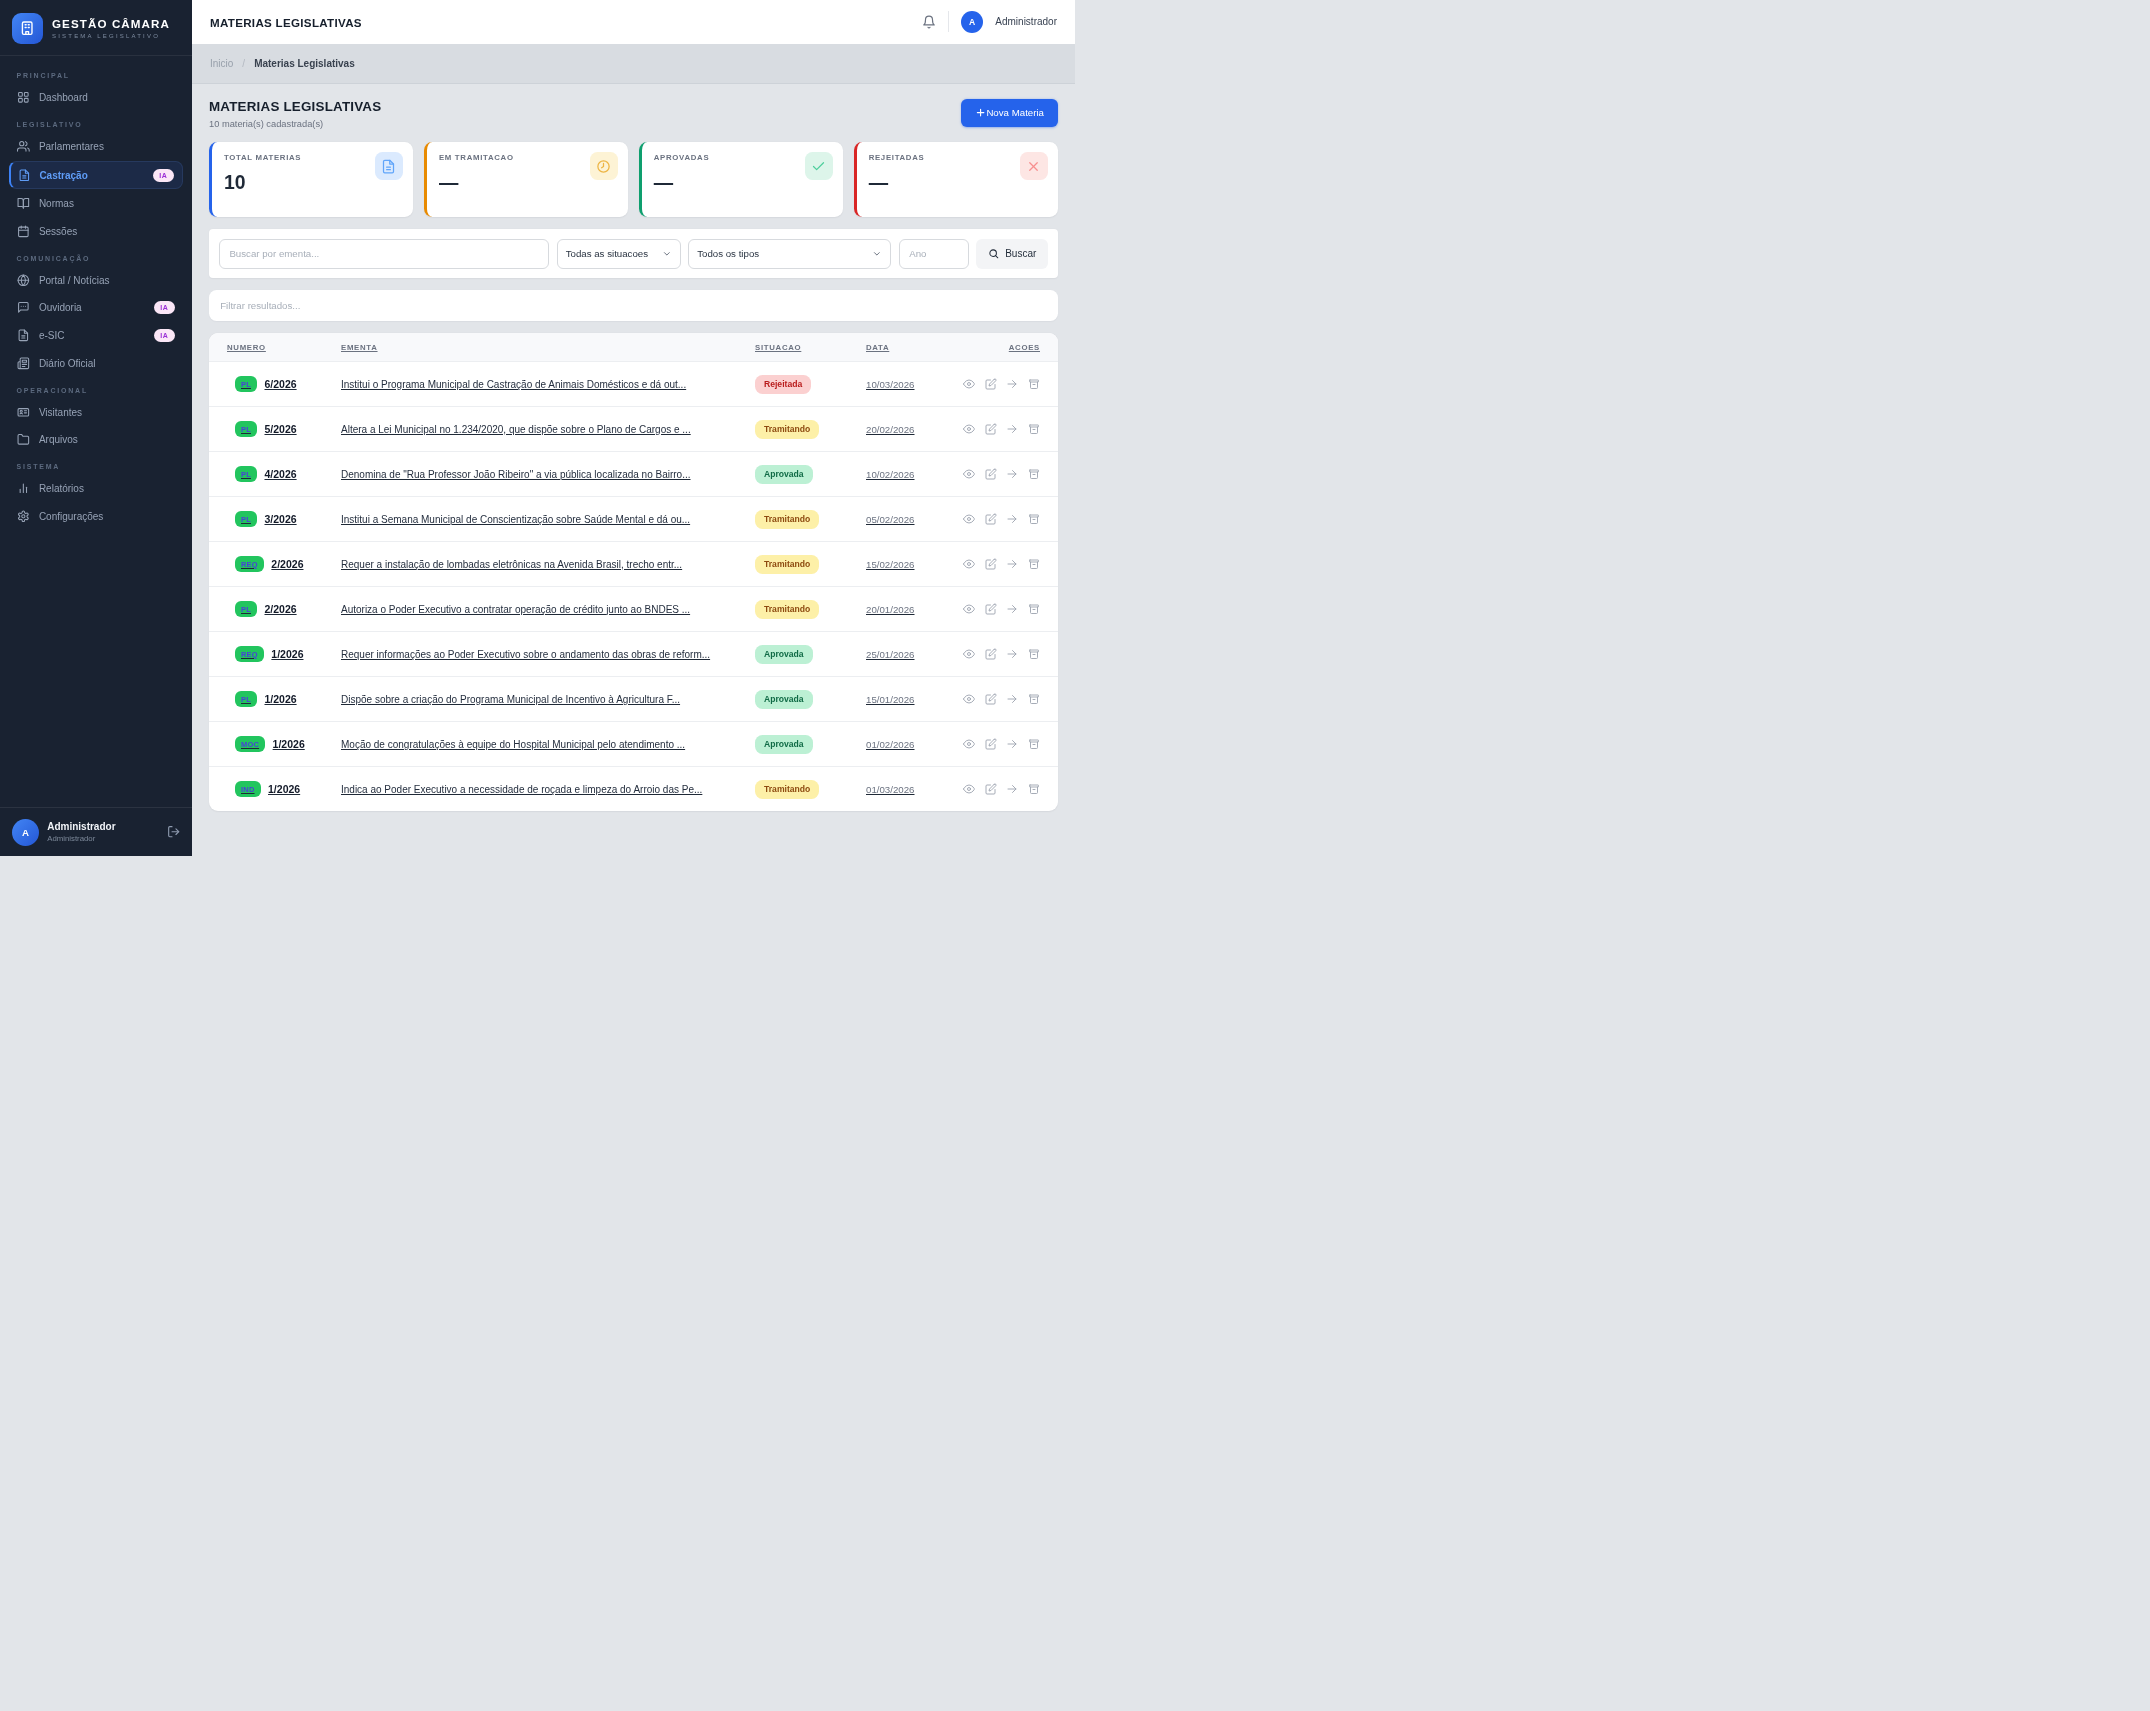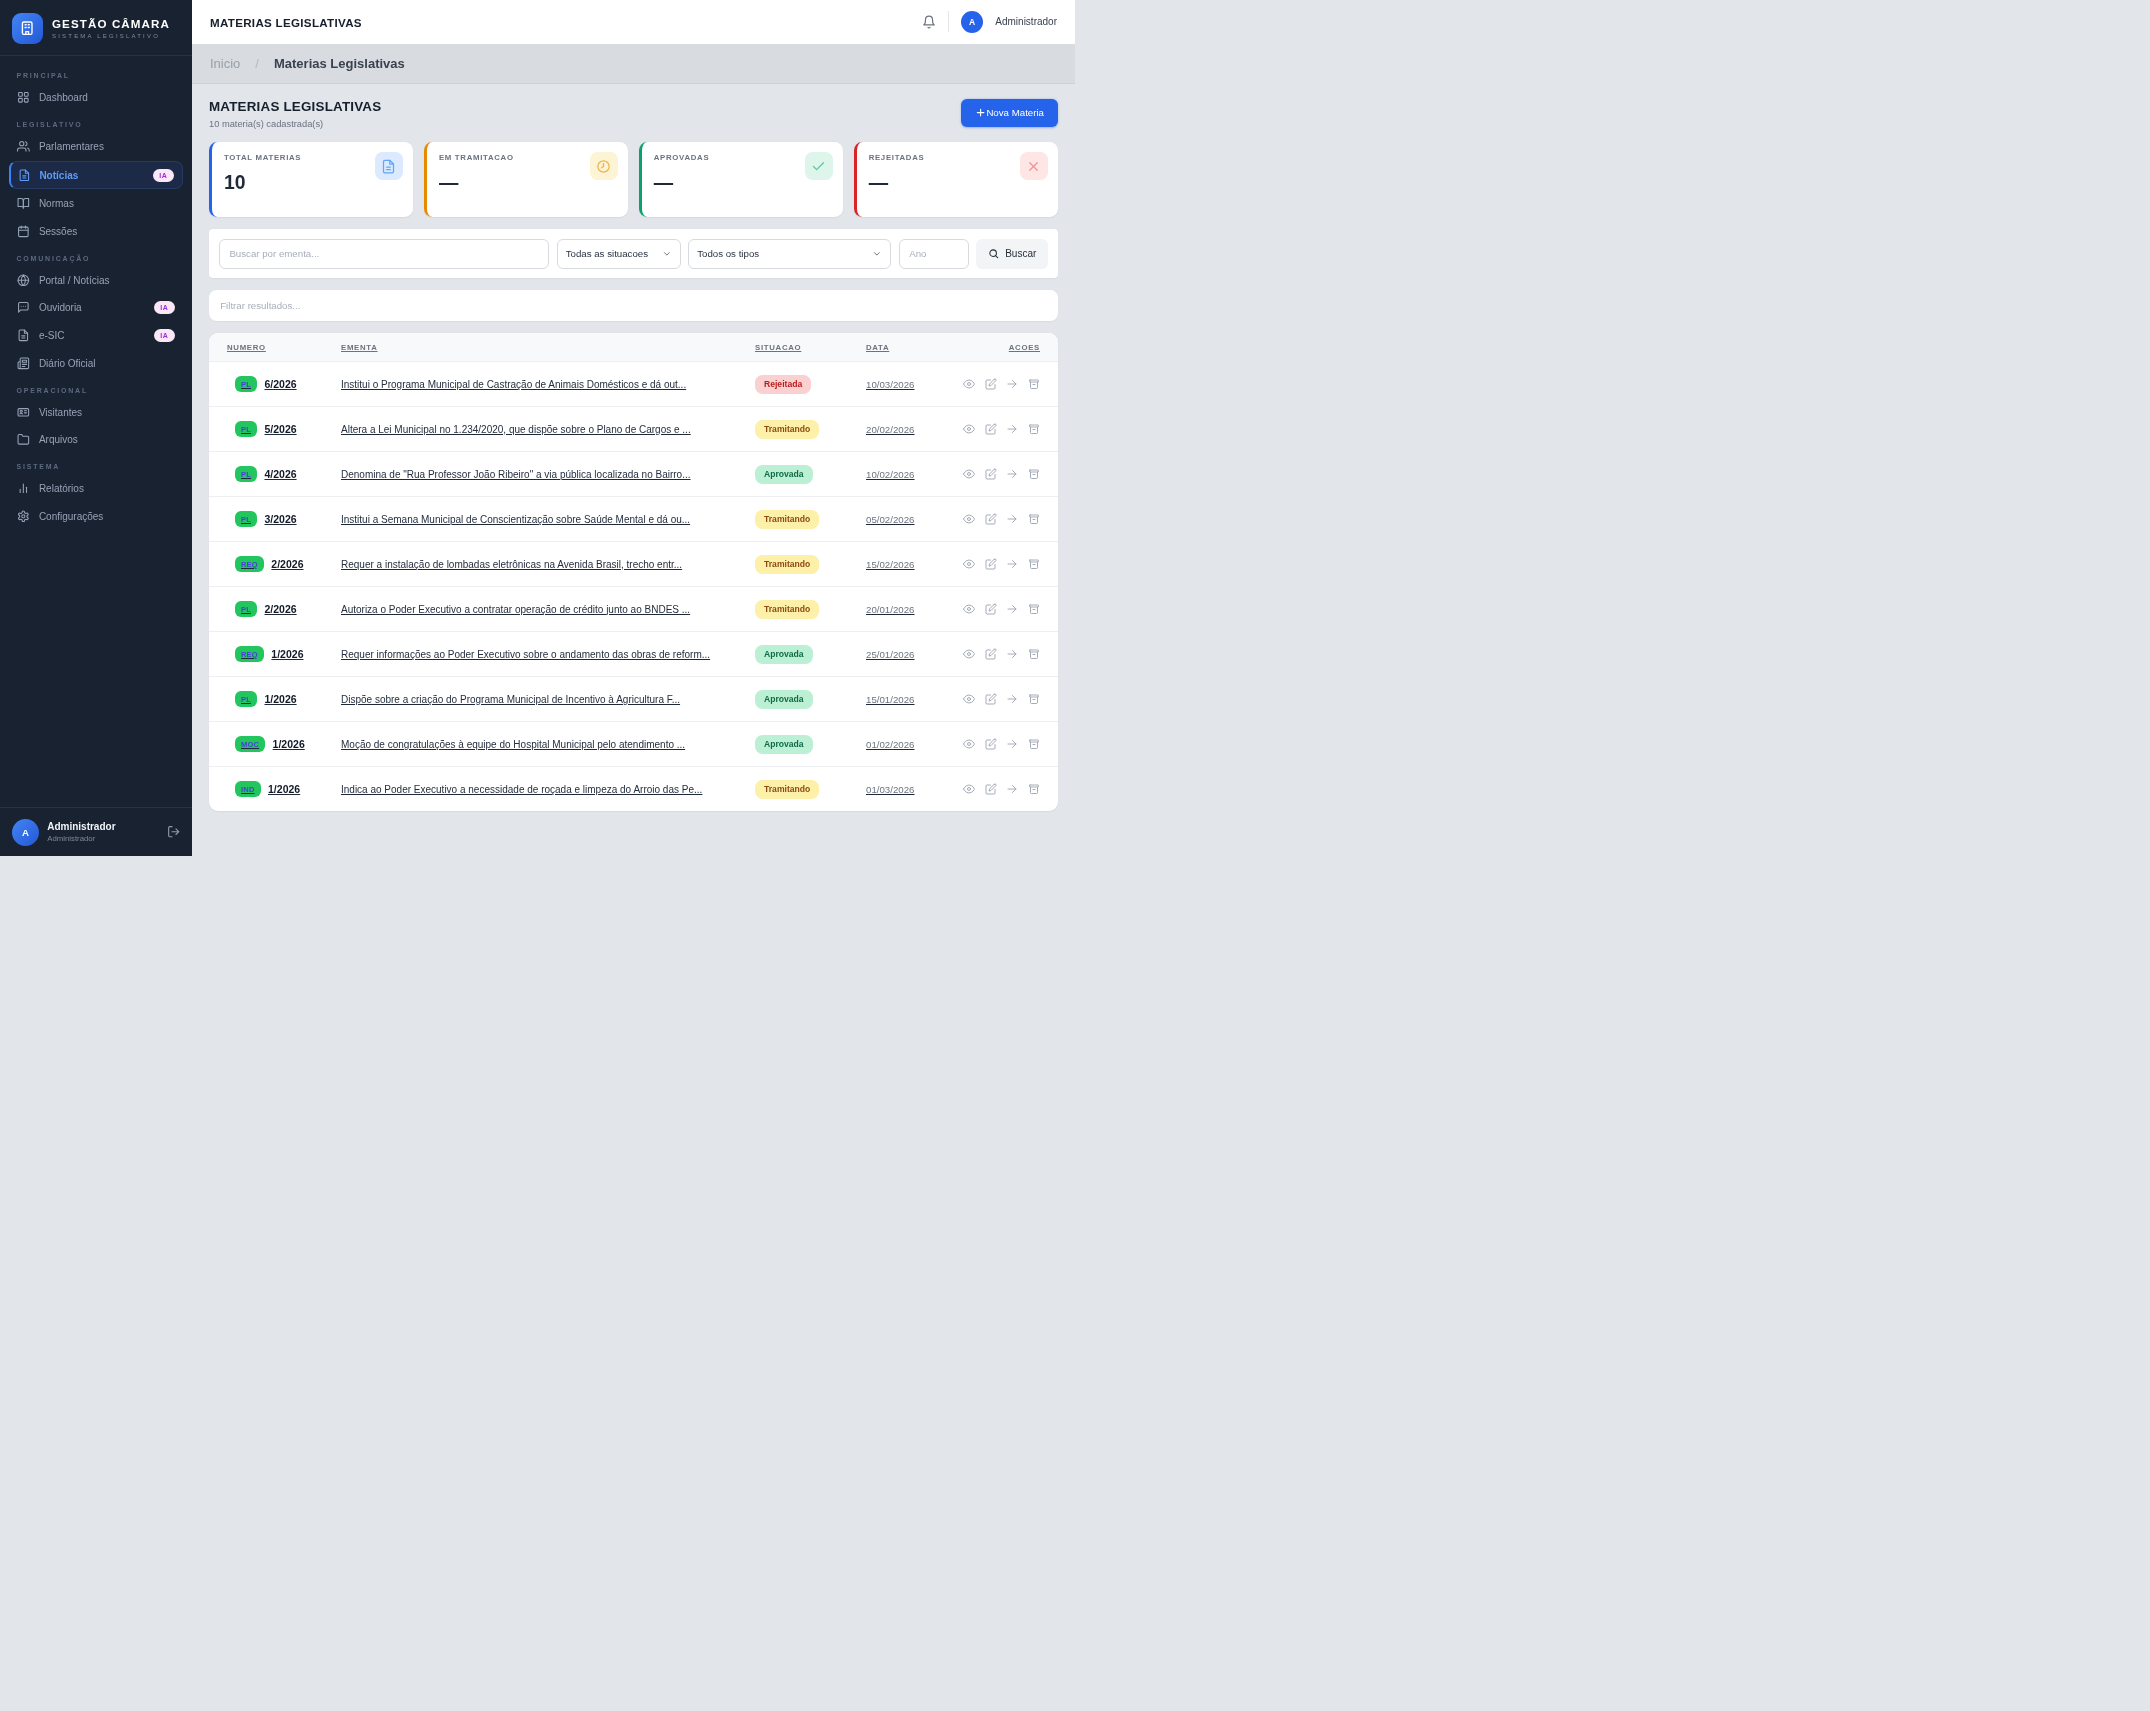--- a/index.html
+++ b/index.html
@@ -43,21 +43,21 @@
   .topbar { height:44px; background:#fff; display:flex; align-items:center;
             padding:0 18px; flex:none; }
   .topbar-title { font-size:11.6px; font-weight:bold; color:#161f2c; letter-spacing:0.3px; }
   .topbar-right { margin-left:auto; display:flex; align-items:center; gap:12px; }
   .icon-btn { background:none; border:none; color:#6b7280; cursor:pointer; display:flex; }
   .top-divider { width:0.7px; height:21px; background:#e5e7eb; }
   .top-avatar { width:22.4px; height:22.4px; border-radius:50%; background:#2563eb; color:#fff;
     font-size:8.6px; font-weight:bold; display:flex; align-items:center; justify-content:center; }
   .top-user { font-size:10px; color:#374151; }
   .breadcrumb { height:40px; background:#d8dce1; border-bottom:0.7px solid #cdd2d8;
-    display:flex; align-items:center; gap:15px; padding:0 18px; font-size:13px; flex:none; }
+    display:flex; align-items:center; gap:9px; padding:0 18px; font-size:10px; flex:none; }
   .bc-home { color:#98a0ab; cursor:pointer; }
   .bc-sep { color:#b4bac2; }
   .bc-cur { color:#39424f; font-weight:bold; }
   .content { padding:15px 17px 0; flex:1; }
   
   .page-head { display:flex; align-items:flex-start; justify-content:space-between; }
   .page-title { font-size:13.4px; font-weight:bold; color:#161f2c; letter-spacing:0.2px; }
   .page-sub { font-size:9.3px; color:#6b7280; margin-top:5.2px; }
   .new-btn { background:#2563eb; color:#fff; border:none; border-radius:6px;
     font-family:inherit; font-size:9.7px; padding:8.2px 14px; display:flex; align-items:center;
@@ -158,21 +158,21 @@
         <span>Parlamentares</span>
       </div>
       <div class="item active">
         <span>
           <svg width="12.7" height="12.7" viewBox="0 0 24 24" fill="none" stroke="currentColor" stroke-width="2" stroke-linecap="round" stroke-linejoin="round">
             <path d="M14 2H6a2 2 0 0 0-2 2v16a2 2 0 0 0 2 2h12a2 2 0 0 0 2-2V8z"></path>
             <path d="M14 2v6h6"></path>
             <path d="M9 13h6M9 17h6"></path>
           </svg>
         </span>
-        <span>Notícias</span>
+        <span>Castração</span>
         <span class="ia-badge">IA</span>
       </div>
       <div class="item">
         <span>
           <svg width="12.7" height="12.7" viewBox="0 0 24 24" fill="none" stroke="currentColor" stroke-width="2" stroke-linecap="round" stroke-linejoin="round">
             <path d="M2 3h6a4 4 0 0 1 4 4v14a3 3 0 0 0-3-3H2z"></path>
             <path d="M22 3h-6a4 4 0 0 0-4 4v14a3 3 0 0 1 3-3h7z"></path>
           </svg>
         </span>
         <span>Normas</span>

